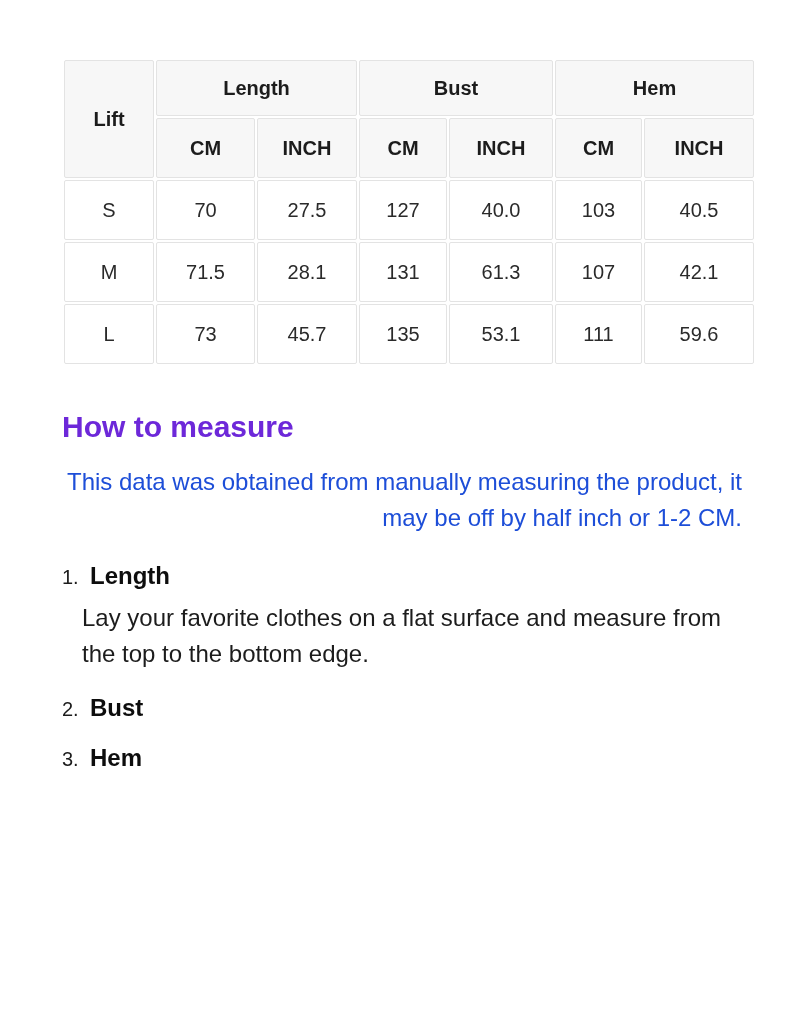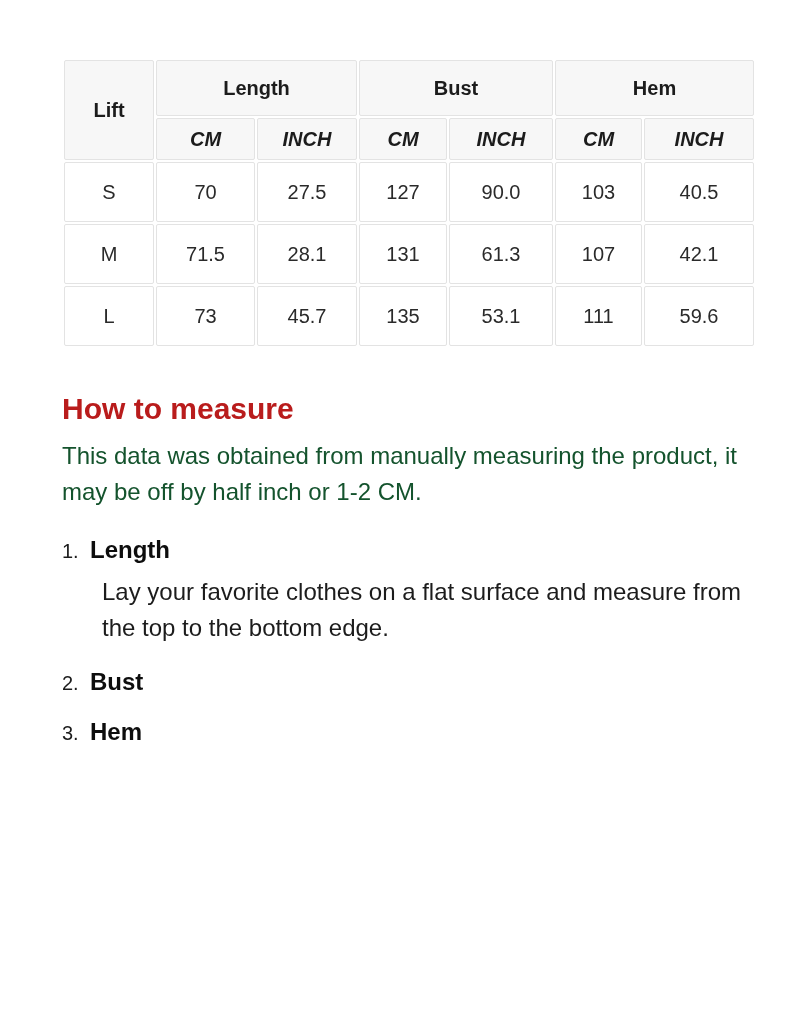--- a/index.html
+++ b/index.html
@@ -33,41 +33,42 @@
     vertical-align: middle;
     font-size: 20px;
     padding: 0;
   }
   table.size-chart thead th {
     background: #f7f7f7;
     font-weight: bold;
     color: #1c1c1c;
   }
   table.size-chart thead tr.group-row th { height: 56px; }
-  table.size-chart thead tr.unit-row th { height: 42px; font-style: italic; }
+  table.size-chart thead tr.unit-row th { height: 60px; }
   table.size-chart tbody td {
     background: #ffffff;
     font-weight: normal;
     color: #2a2a2a;
     height: 60px;
   }
   
   .section-title {
     font-size: 30px;
     font-weight: bold;
-    color: #b91c1c;
-    margin: 44px 0 12px 0;
+    color: #6d28d9;
+    margin: 44px 0 20px 0;
     letter-spacing: 0;
   }
   .intro {
     font-size: 24px;
     line-height: 36px;
-    color: #14532d;
+    color: #1d4ed8;
     margin: 0 0 26px 0;
     width: 680px;
+    text-align: right;
   }
   .steps { width: 680px; }
   .step-header {
     display: flex;
     align-items: baseline;
     margin: 22px 0 10px 0;
   }
   .step-number {
     font-size: 20px;
     color: #1c1c1c;
@@ -76,21 +77,21 @@
   }
   .step-term {
     font-size: 24px;
     font-weight: bold;
     color: #0d0d0d;
   }
   .step-description {
     font-size: 24px;
     line-height: 36px;
     color: #1c1c1c;
-    margin: 0 0 0 40px;
+    margin: 0 0 0 20px;
     width: 650px;
   }
 </style>
 </head>
 <body>
 
 <div class="page">
 
   <table class="size-chart">
     <colgroup>
@@ -117,21 +118,21 @@
         <th>CM</th>
         <th>INCH</th>
       </tr>
     </thead>
     <tbody>
       <tr>
         <td>S</td>
         <td>70</td>
         <td>27.5</td>
         <td>127</td>
-        <td>90.0</td>
+        <td>40.0</td>
         <td>103</td>
         <td>40.5</td>
       </tr>
       <tr>
         <td>M</td>
         <td>71.5</td>
         <td>28.1</td>
         <td>131</td>
         <td>61.3</td>
         <td>107</td>

